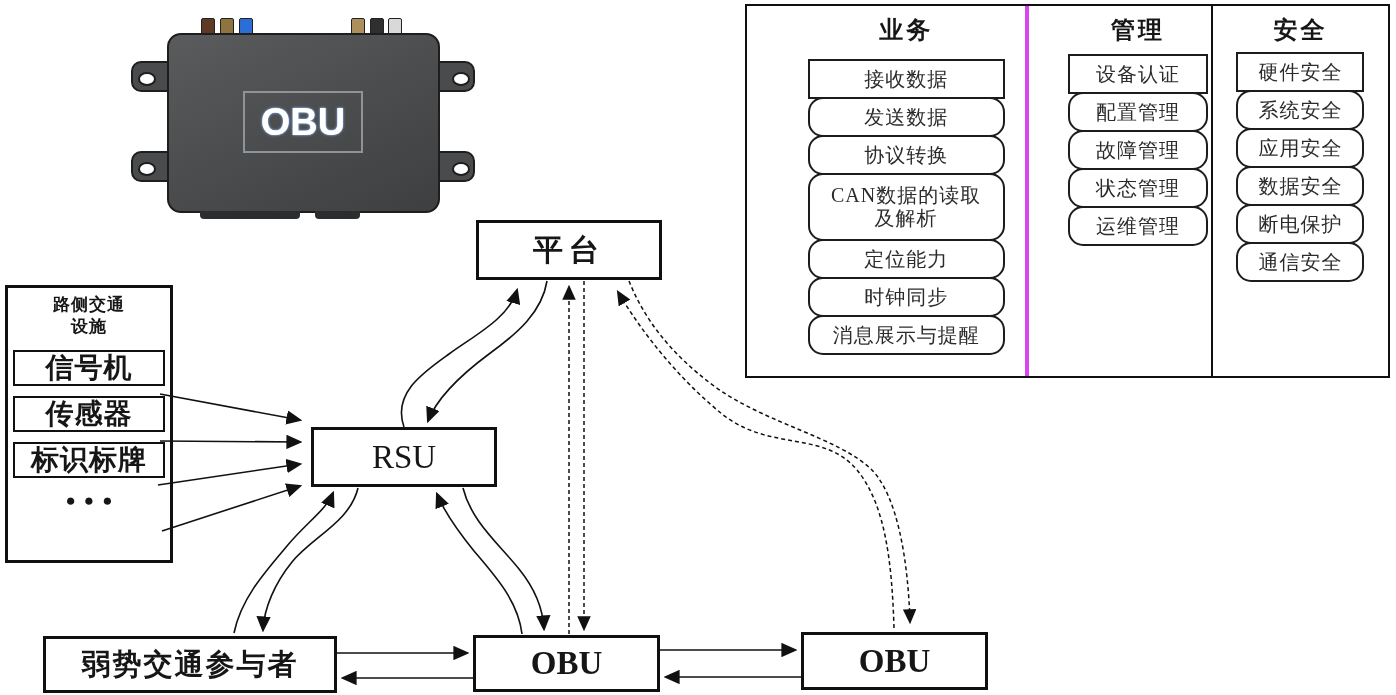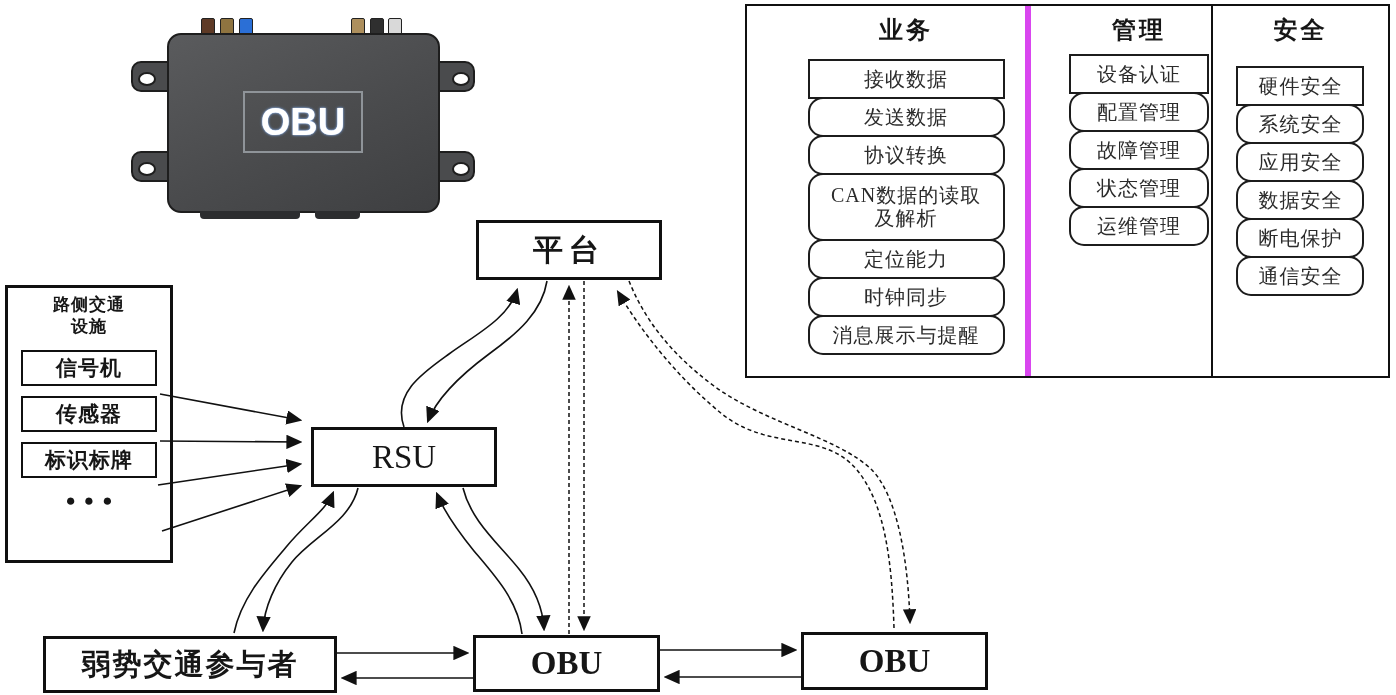--- a/index.html
+++ b/index.html
@@ -17,37 +17,37 @@
   .node.obu1{left:473px;top:635px;width:187px;height:57px;font-size:33px;font-weight:bold;}
   .node.obu2{left:801px;top:632px;width:187px;height:58px;font-size:33px;font-weight:bold;}
   .node.vru{left:43px;top:636px;width:294px;height:57px;font-size:29px;letter-spacing:2px;}
 
   
   .roadside{position:absolute;left:5px;top:285px;width:168px;height:278px;background:#fff;
             border:3px solid #101010;box-sizing:border-box;z-index:2;text-align:center;}
   .roadside .rtitle{margin-top:6px;font-size:17px;font-weight:bold;line-height:1.3;
                     white-space:pre-line;letter-spacing:1px;}
   .ritems{margin-top:12px;}
-  .ritem{width:136px;height:36px;margin:0 auto 10px;border:2.5px solid #101010;box-sizing:border-box;
-         display:flex;align-items:center;justify-content:center;font-size:21px;font-weight:bold;
+  .ritem{width:152px;height:36px;margin:0 auto 10px;border:2.5px solid #101010;box-sizing:border-box;
+         display:flex;align-items:center;justify-content:center;font-size:28px;font-weight:bold;
          letter-spacing:1px;background:#fff;}
   .rdots{margin-top:13px;font-size:17px;font-weight:bold;letter-spacing:8px;text-indent:8px;}
 
   
   .panel{position:absolute;left:745px;top:4px;width:645px;height:374px;border:2px solid #101010;
          box-sizing:border-box;background:#fff;display:flex;z-index:2;}
   .pcol{box-sizing:border-box;height:100%;}
   .pcol.c0{width:257px;margin-left:40px;}
-  .pcol.c1{width:197px;border-left:6px solid #d946ef;padding-left:36px;}
+  .pcol.c1{width:197px;border-left:4px solid #d946ef;padding-left:36px;}
   .pcol.c2{width:191px;border-left:2px solid #101010;}
   .ptitle{margin-top:8px;text-align:center;font-size:24px;font-weight:bold;letter-spacing:3px;}
   .pitems{margin:0 auto;}
   .c0 .pitems{width:197px;margin-top:13px;}
   .c1 .pitems{width:140px;margin-top:8px;}
-  .c2 .pitems{width:128px;margin-top:20px;}
+  .c2 .pitems{width:128px;margin-top:6px;}
   .pitem{box-sizing:border-box;border:2px solid #1c1c1c;height:40px;background:#fff;
          display:flex;align-items:center;justify-content:center;text-align:center;
          font-size:20px;color:#2b2b2b;white-space:pre-line;line-height:1.15;letter-spacing:1px;}
   .pitem + .pitem{margin-top:-2px;border-radius:15px;}
   .pitem.tall{height:68px;}
 
   
   .device{position:absolute;left:130px;top:12px;width:346px;height:210px;z-index:1;}
   .dev-body{position:absolute;left:37px;top:21px;width:273px;height:180px;box-sizing:border-box;
             background:linear-gradient(155deg,#5a5b5d 0%,#4a4b4d 55%,#3e3f41 100%);

